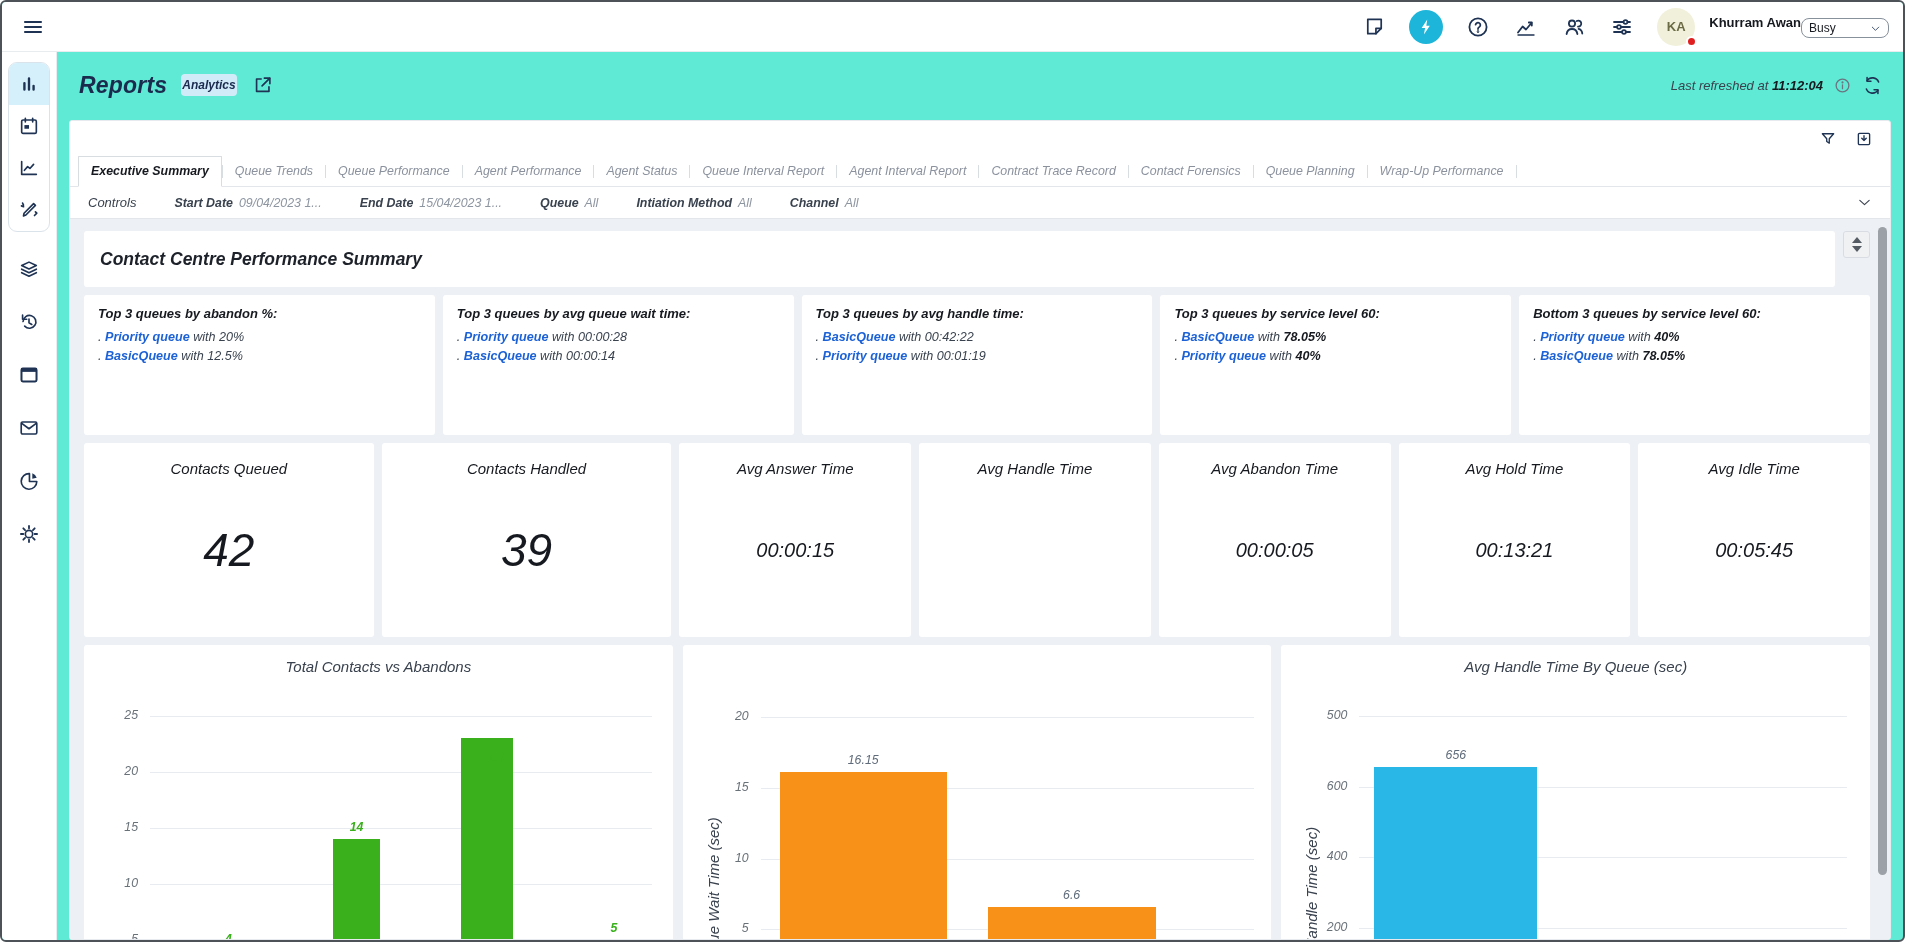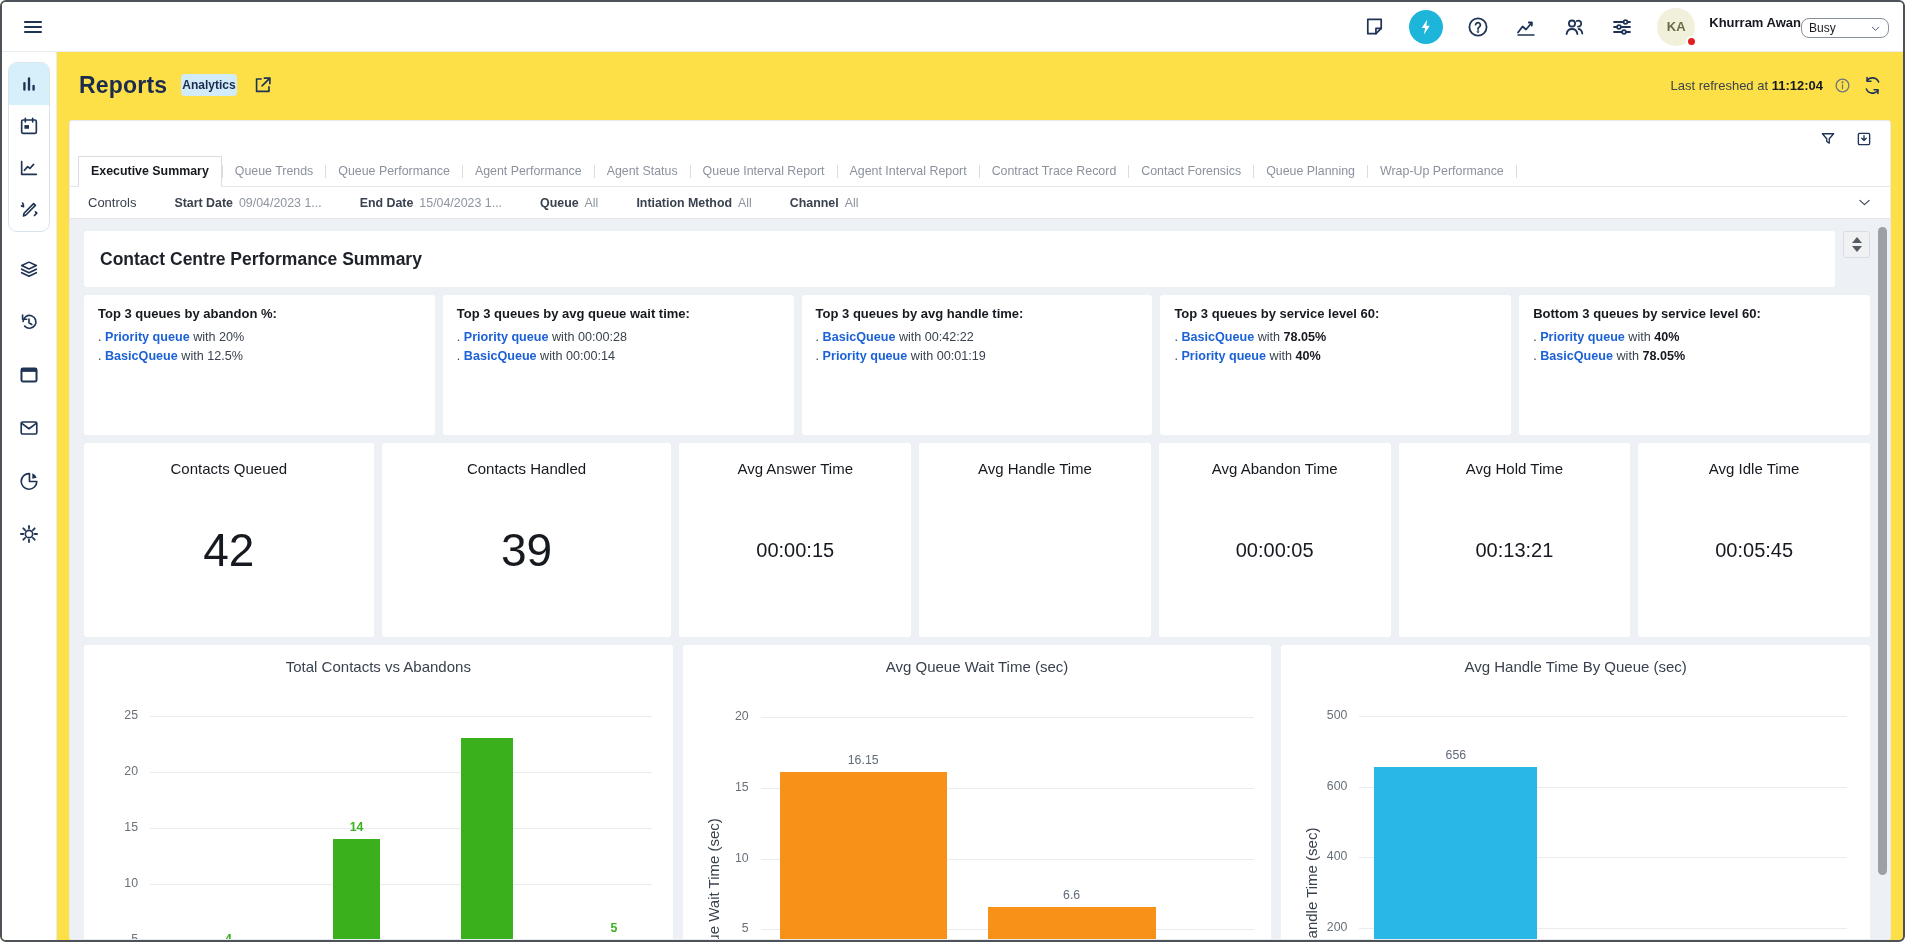--- a/index.html
+++ b/index.html
@@ -1,35 +1,35 @@
 <!DOCTYPE html>
 <html><head>
 <meta charset="utf-8">
 <style>
   html,body{margin:0;padding:0;background:#fff;}
   *{box-sizing:border-box;}
   body{font-family:"Liberation Sans","DejaVu Sans",sans-serif;color:#16191f;}
-  .app{width:1905px;height:942px;border:2px solid #4c5257;border-radius:6px;overflow:hidden;background:#fde047;display:flex;flex-direction:column;}
+  .app{width:1905px;height:942px;border:2px solid #4c5257;border-radius:6px;overflow:hidden;background:#5eead4;display:flex;flex-direction:column;}
   svg{display:block;}
   .ic{stroke:#1f3354;fill:none;stroke-width:1.8;stroke-linecap:round;stroke-linejoin:round;}
 
   
   .topbar{height:50px;background:#fff;border-bottom:1px solid #e9ecef;display:flex;align-items:center;padding:0 14px;flex:0 0 auto;}
   .hamburger{width:34px;height:34px;display:flex;align-items:center;justify-content:center;cursor:pointer;}
   .topbar-right{margin-left:auto;display:flex;align-items:center;gap:22px;}
   .tb-ic{width:26px;height:26px;display:flex;align-items:center;justify-content:center;cursor:pointer;}
   .bolt-circle{width:34px;height:34px;border-radius:50%;background:#1db5d9;display:flex;align-items:center;justify-content:center;cursor:pointer;}
   .avatar{width:38px;height:38px;border-radius:50%;background:#f1f0da;color:#6b6b45;font-size:13px;font-weight:bold;display:flex;align-items:center;justify-content:center;position:relative;}
   .presence-dot{position:absolute;width:11px;height:11px;border-radius:50%;background:#e02020;border:2px solid #fff;right:-2px;bottom:-1px;}
   .user-block{display:flex;flex-direction:row;margin-left:-8px;}
   .user-name{font-size:13px;font-weight:bold;color:#16191f;line-height:1.2;}
   .status-select{margin-top:3px;border:1px solid #87919c;border-radius:8px;padding:2px 7px;font-size:12px;width:88px;display:flex;align-items:center;justify-content:space-between;cursor:pointer;background:#fff;color:#16191f;}
 
   
-  .body-row{flex:1;display:flex;min-height:0;}
+  .body-row{flex:1;display:flex;min-height:0;font-style:italic;}
   .sidebar{width:55px;background:#fff;border-right:1px solid #e9ecef;padding-top:10px;display:flex;flex-direction:column;align-items:center;flex:0 0 auto;}
   .side-group{border:1px solid #dbe3ea;border-radius:9px;margin-bottom:16px;overflow:hidden;}
   .side-item{width:40px;height:42px;display:flex;align-items:center;justify-content:center;cursor:pointer;}
   .side-item.active{background:#d6f0fb;}
   .side-item.solo{margin-bottom:11px;border-radius:8px;}
 
   .main{flex:1;display:flex;flex-direction:column;min-width:0;}
   .page-header{height:52px;padding:14px 20px 0 22px;display:flex;align-items:center;gap:14px;flex:0 0 auto;}
   .page-title{font-size:23px;font-weight:bold;color:#1b2b4e;margin:0;letter-spacing:.2px;}
   .badge{background:#d2ebf9;color:#1b2b4e;font-size:12px;font-weight:bold;padding:4px 1px;border-radius:4px;}
@@ -407,21 +407,20 @@
                 <div class="bar-label" style="left: 102px; top: 287.2px; width: 85px; color: rgb(58, 176, 29); font-weight: bold;">4</div>
                 <div class="bar" style="left: 249px; top: 194.2px; width: 47px; height: 216.8px; background: rgb(58, 176, 29);"></div>
                 <div class="bar-label" style="left: 229px; top: 175.2px; width: 87px; color: rgb(58, 176, 29); font-weight: bold;">14</div>
                 <div class="bar-label" style="left: 307px; top: 298.4px; width: 85px; color: rgb(232, 84, 63); font-weight: bold;">3</div>
                 <div class="bar" style="left: 377px; top: 93.4px; width: 52px; height: 317.6px; background: rgb(58, 176, 29);"></div>
                 <div class="bar-label" style="left: 367px; top: 74.4px; width: 92px; color: rgb(58, 176, 29); font-weight: bold; margin-top: 32px;">23</div>
                 <div class="bar" style="left: 504px; top: 295px; width: 52px; height: 116px; background: rgb(58, 176, 29);"></div>
                 <div class="bar-label" style="left: 484px; top: 276px; width: 92px; color: rgb(58, 176, 29); font-weight: bold;">5</div>
               </div>
               <div class="chart-card">
-                <div class="chart-title">Avg Queue Wait Time (sec)</div>
                 <div class="gridline" style="left: 78px; top: 72px; width: 493px;"></div>
                 <div class="tick" style="left: 20px; top: 64px;">20</div>
                 <div class="gridline" style="left: 78px; top: 142.8px; width: 493px;"></div>
                 <div class="tick" style="left: 20px; top: 134.8px;">15</div>
                 <div class="gridline" style="left: 78px; top: 213.6px; width: 493px;"></div>
                 <div class="tick" style="left: 20px; top: 205.6px;">10</div>
                 <div class="gridline" style="left: 78px; top: 284.4px; width: 493px;"></div>
                 <div class="tick" style="left: 20px; top: 276.4px;">5</div>
                 <div class="bar" style="left: 97px; top: 126.5px; width: 167px; height: 288.7px; background: rgb(247, 145, 23);"></div>
                 <div class="bar-label" style="left: 77px; top: 107.5px; width: 207px; color: rgb(95, 107, 122); font-weight: normal;">16.15</div>

